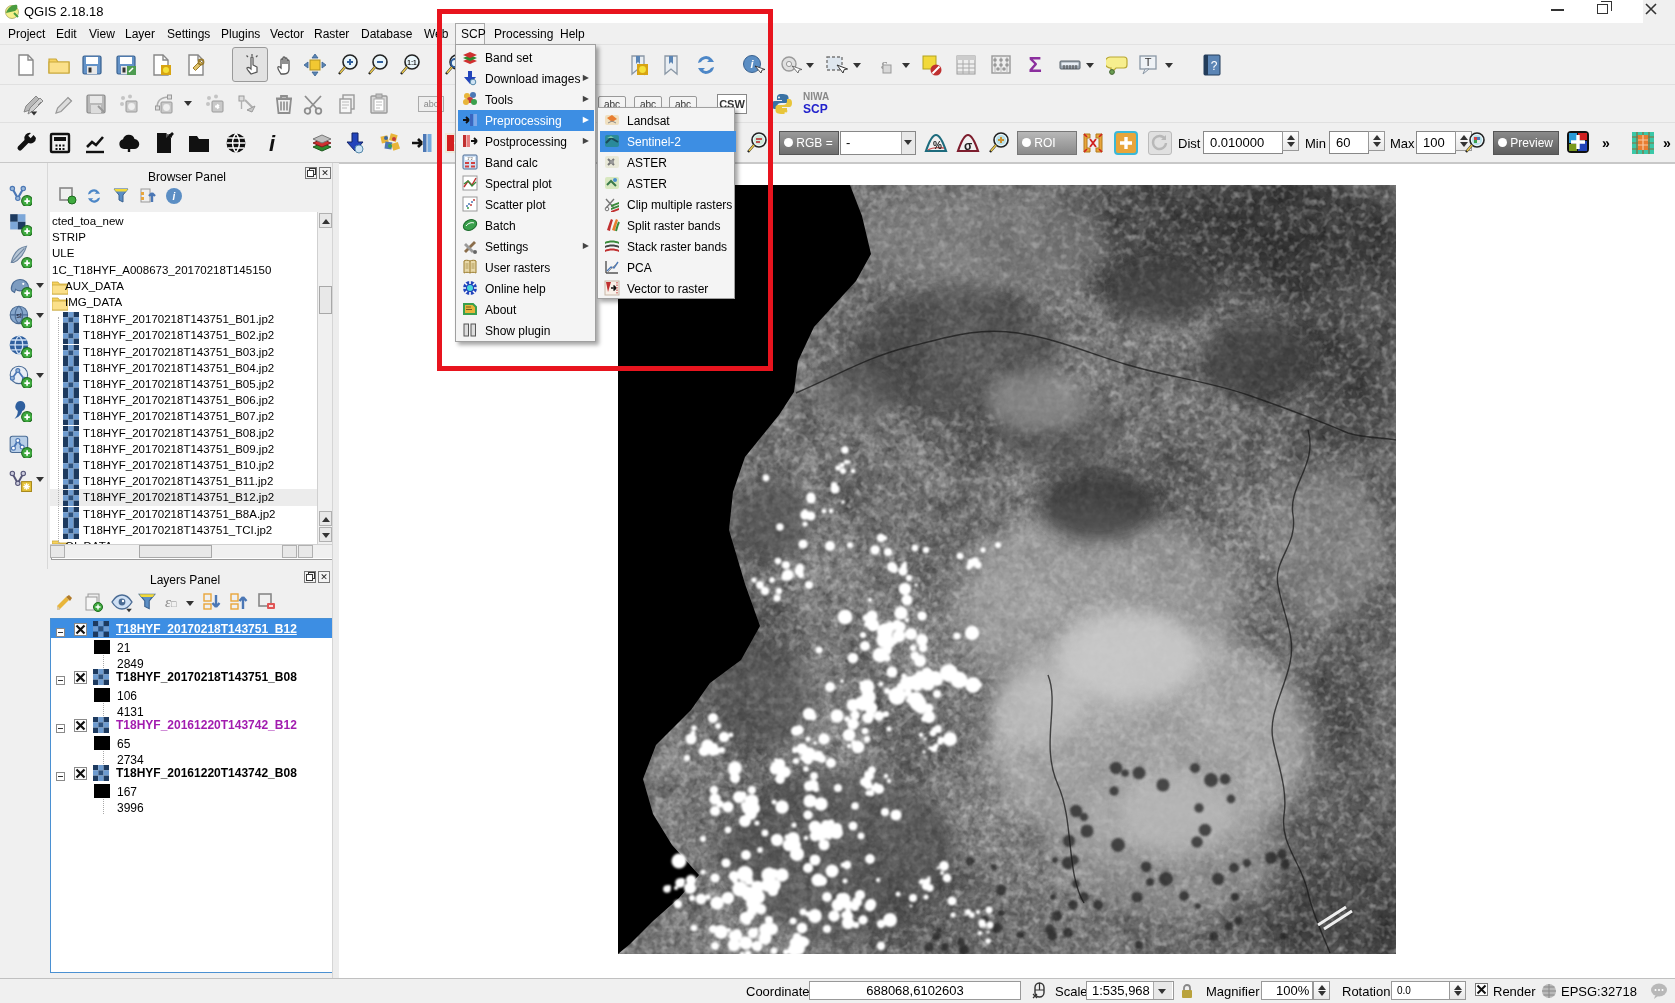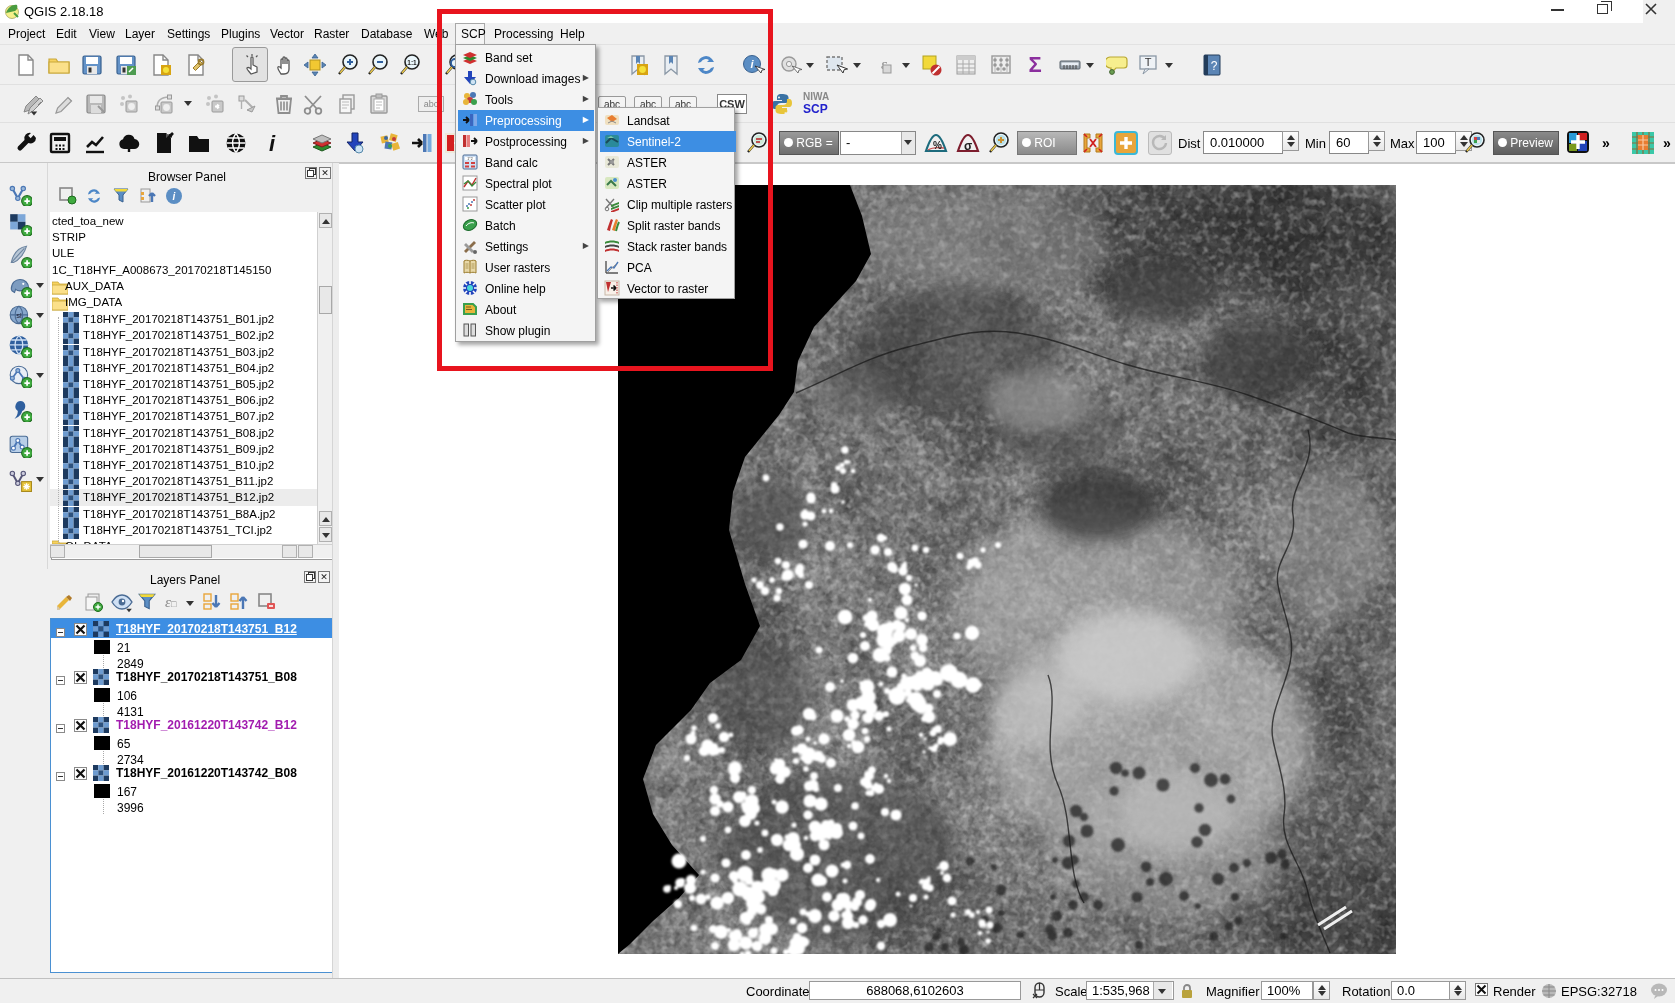--- a/index.html
+++ b/index.html
@@ -1548,24 +1548,24 @@
       </svg></div>
  <div class="abs" style="left:1055px;top:5px;font-size:13px">Scale</div>
  <div class="abs" style="left:1086px;top:2px;width:88px;height:19px;background:#fff;border:1px solid #999;font-size:13px;line-height:18px;padding-left:5px">1:535,968</div>
  <div class="abs" style="left:1153px;top:3px;width:19px;height:17px;background:#e8e8e8;border-left:1px solid #aaa"></div>
  <div class="dd" style="left:1158px;top:10px"></div>
  <div class="ic" style="left:1180px;top:4px;width:14px;height:16px"><svg viewBox="0 0 14 16" width="14" height="16">
         <rect x="2" y="7" width="10" height="8" rx="1" fill="#b9a23c"></rect>
         <path d="M4 7V5a3 3 0 0 1 6 0v2" fill="none" stroke="#888" stroke-width="1.8"></path>
       </svg></div>
  <div class="abs" style="left:1206px;top:5px;font-size:13px">Magnifier</div>
- <div class="abs" style="left:1261px;top:2px;width:52px;height:19px;background:#fff;border:1px solid #999;font-size:13px;line-height:18px;padding-left:5px">100%</div>
+ <div class="abs" style="left:1261px;top:2px;width:52px;height:19px;background:#fff;border:1px solid #999;font-size:13px;line-height:18px;padding-left:14px">100%</div>
  <div class="spin" style="left:1313px;top:2px;height:19px"></div>
  <div class="abs" style="left:1342px;top:5px;font-size:13px">Rotation</div>
- <div class="abs" style="left:1391px;top:2px;width:70px;height:19px;background:#fff;border:1px solid #999;font-size:13px;line-height:18px;padding-left:5px">0.0</div>
+ <div class="abs" style="left:1391px;top:2px;width:70px;height:19px;background:#fff;border:1px solid #999;font-size:10px;line-height:18px;padding-left:5px">0.0</div>
  <div class="spin" style="left:1449px;top:2px;height:19px"></div>
  <div class="abs" style="left:1475px;top:4px;width:13px;height:13px;border:1px solid #777;background:#fff"><svg width="11" height="11" viewBox="0 0 11 11">
         <path d="M1.5 1.5l8 8M9.5 1.5l-8 8" stroke="#111" stroke-width="2"></path>
       </svg></div>
  <div class="abs" style="left:1493px;top:5px;font-size:13px">Render</div>
  <div class="ic" style="left:1541px;top:4px;width:16px;height:16px"><svg viewBox="0 0 16 16" width="16" height="16">
         <circle cx="8" cy="8" r="7" fill="#b8b8b8"></circle>
         <path d="M8 1v14M1 8h14M2.5 4h11M2.5 12h11" stroke="#888" fill="none"></path>
       </svg></div>
  <div class="abs" style="left:1561px;top:5px;font-size:13px">EPSG:32718</div>

